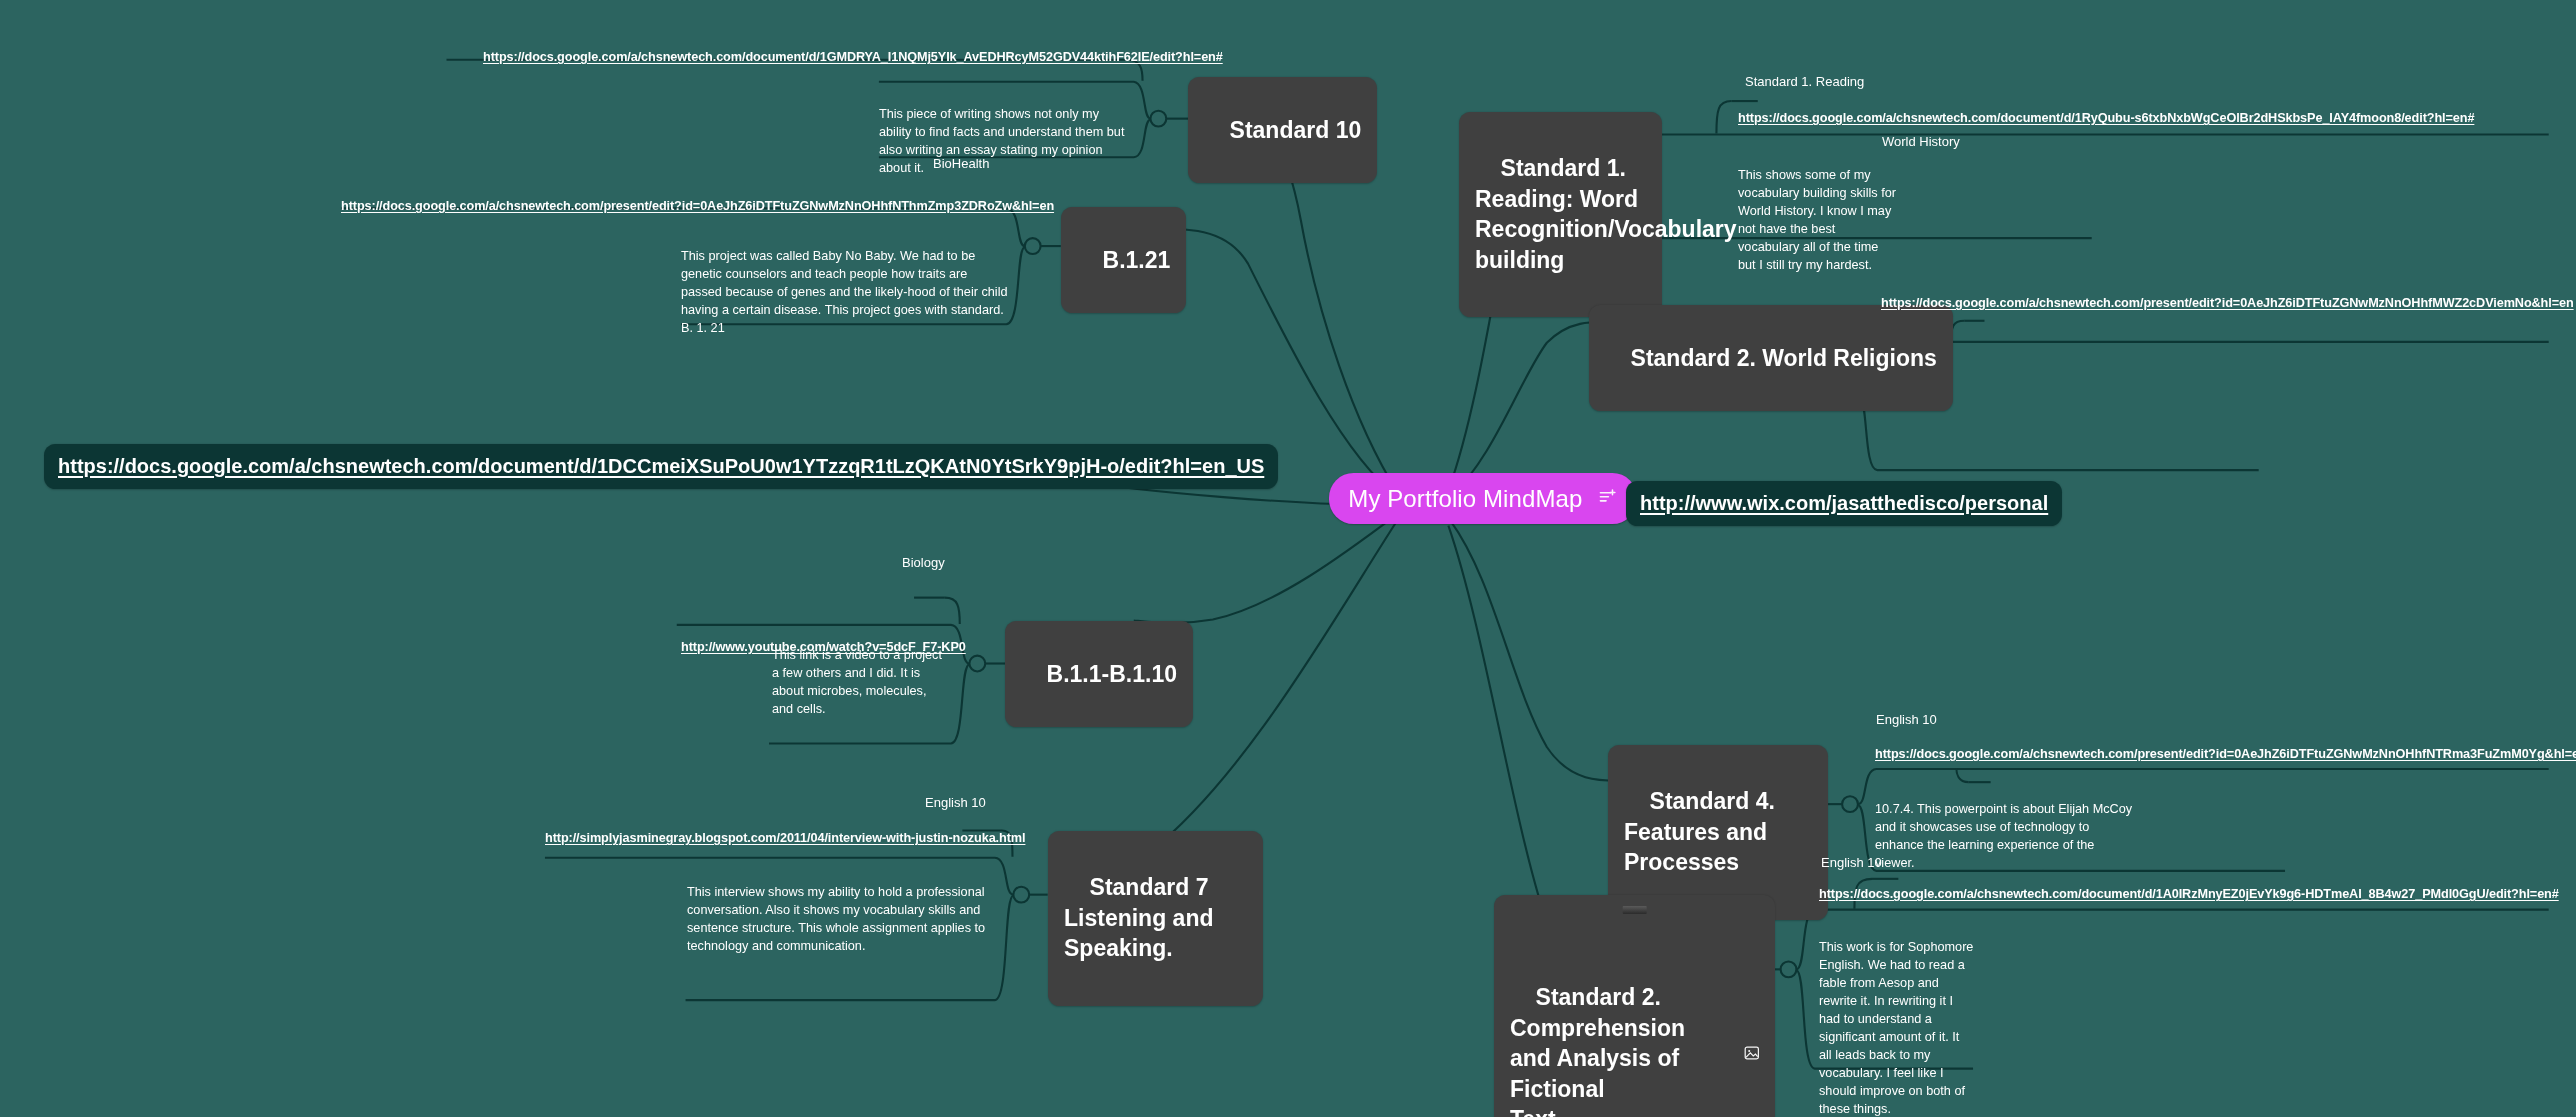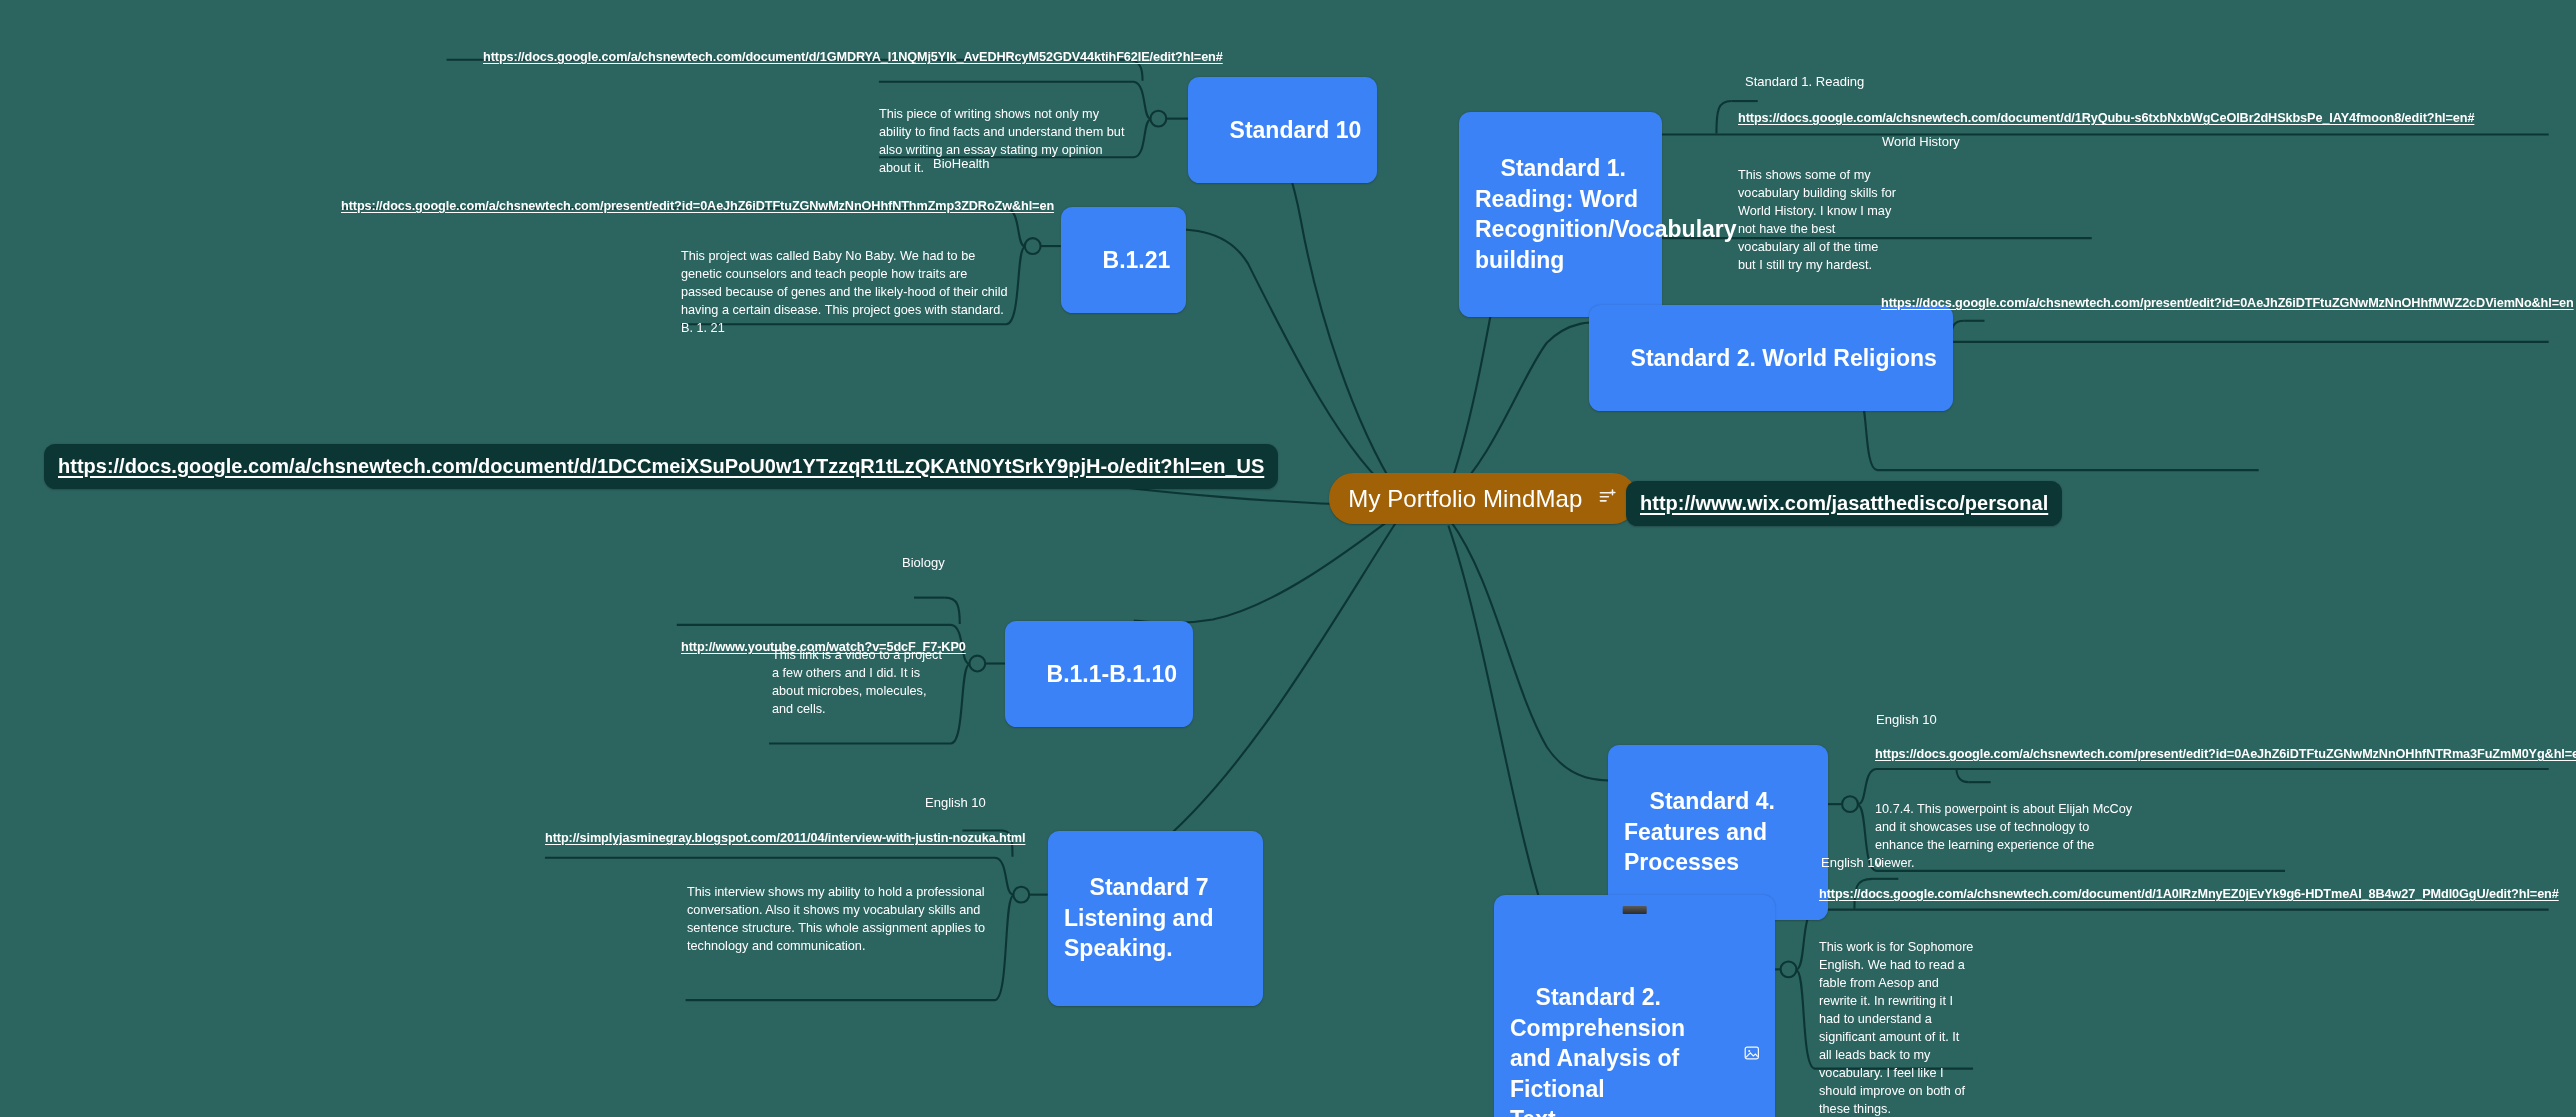--- a/index.html
+++ b/index.html
@@ -25,37 +25,37 @@
   }
   .node {
     position: absolute;
     border-radius: 12.3px;
     color: #ffffff;
     line-height: 1.22;
     white-space: pre-wrap;
   }
   
   .root-node {
-    background: #a16207;
+    background: #d946ef;
     border-radius: 24.6px;
     padding: 10.5px 19.3px 11.4px 19.3px;
     font-size: 24px;
     font-weight: 400;
     letter-spacing: 0.1px;
     display: flex;
     align-items: center;
     gap: 16px;
     box-shadow: 0 0.9px 1.8px rgba(0,0,0,.25);
   }
   .root-label { color:#fff; }
   .root-icon { opacity: .92; display:flex; align-items:center;}
 
   
   .topic {
-    background: #3b82f6;
+    background: #404040;
     border-radius: 11.4px;
     padding: 10.5px 16px 11.4px 16px;
     font-size: 23px;
     font-weight: 700;
     color: #ffffff;
     box-shadow: 0 0.9px 1.8px rgba(0,0,0,.22);
   }
   .topic.multi { line-height: 1.33; }
 
   

